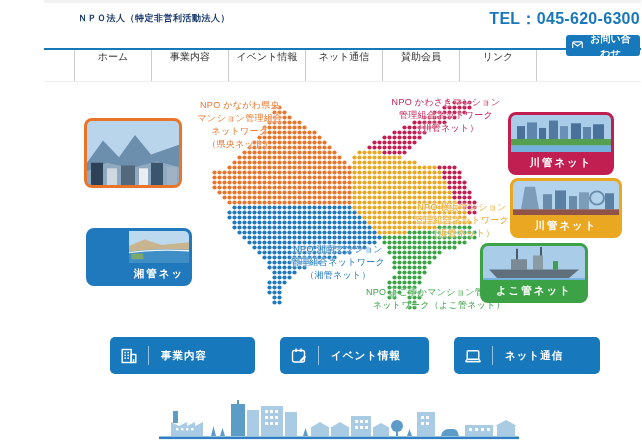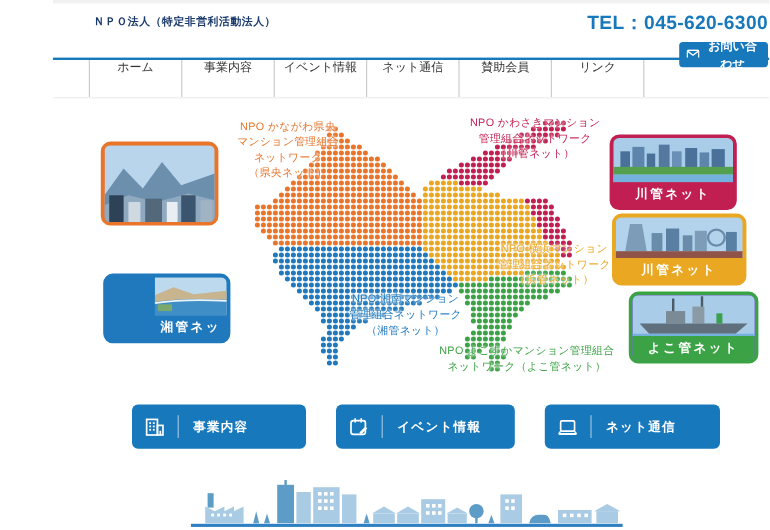--- a/index.html
+++ b/index.html
@@ -39,21 +39,21 @@
         flex-direction:column;cursor:pointer;box-sizing:border-box;}
   .card svg{display:block;flex:1 1 auto;}
   .card-label{height:20px;line-height:20px;text-align:center;color:#fff;font-size:10.5px;
               font-weight:bold;letter-spacing:2px;}
   .card-keno{left:40px;top:118px;width:98px;height:70px;border-color:#e8752a;background:#e8752a;}
   .card-keno .card-label{background:#e8752a;}
   .card-kawakan{left:464px;top:112px;width:106px;height:63px;border-color:#c11e51;background:#c11e51;}
   .card-kawakan .card-label{background:#c11e51;}
   .card-hamakan{left:466px;top:178px;width:112px;height:60px;border-color:#eaa722;background:#eaa722;}
   .card-hamakan .card-label{background:#eaa722;}
-  .card-yokokan{left:480px;top:243px;width:108px;height:60px;border-color:#3ba345;background:#8b5cf6;}
+  .card-yokokan{left:436px;top:243px;width:108px;height:60px;border-color:#3ba345;background:#8b5cf6;}
   .card-yokokan .card-label{background:#3ba345;}
   .card-shokan{left:42px;top:228px;width:106px;height:58px;border-color:#2079bd;background:#2079bd;padding-left:40px;}
   .card-shokan .card-label{background:#2079bd;}
 
   
   .quick-btn{position:absolute;top:337px;height:37px;background:#1878bc;border:none;border-radius:5px;
              display:flex;align-items:center;color:#fff;cursor:pointer;font-family:inherit;padding:0;}
   .quick-btn .q-icon{width:38px;display:flex;justify-content:center;}
   .quick-btn .q-sep{width:1px;height:19px;background:rgba(255,255,255,.55);}
   .quick-btn .q-label{flex:1;text-align:left;padding-left:12px;font-size:10.5px;font-weight:bold;letter-spacing:1px;}

